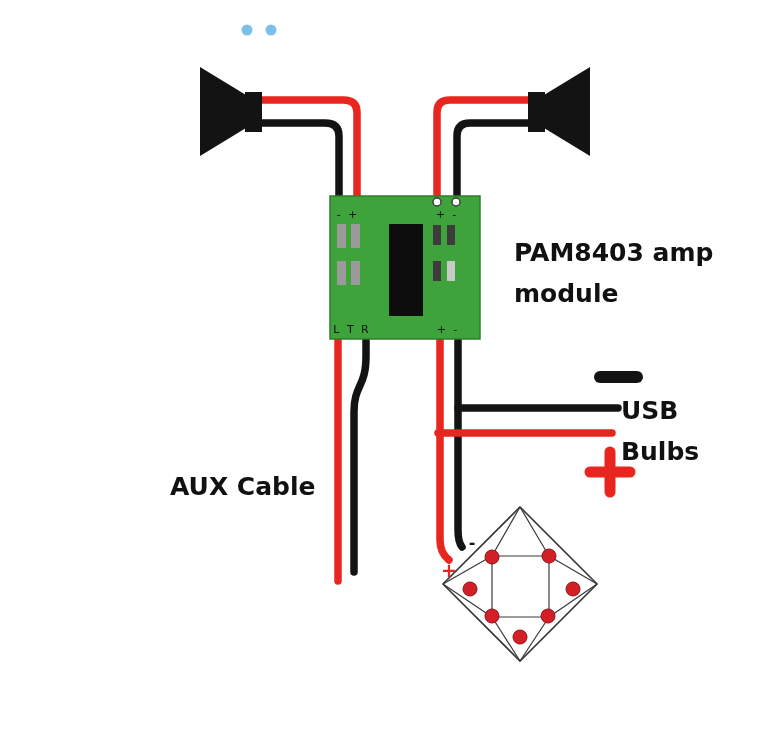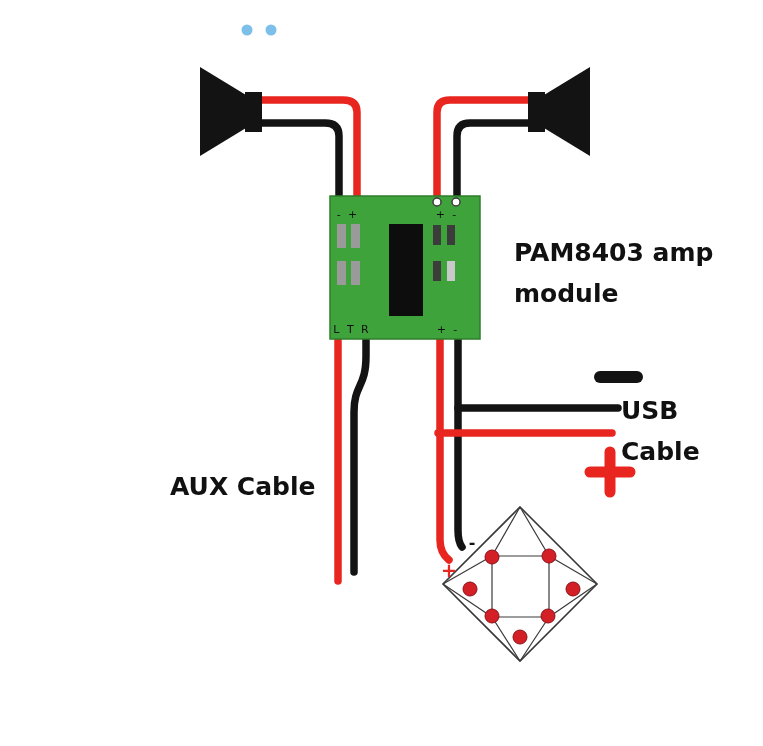--- a/index.html
+++ b/index.html
@@ -156,16 +156,16 @@
 
   <div class="label" style="left:486px; top:232px;margin-left:28px;">
     <div>PAM8403 amp</div>
     <div>module</div>
   </div>
 
   <div class="label" style="left:162px; top:466px;margin-left:8px;">AUX Cable</div>
 
   <div class="label" style="left:621px; top:390px;">
     <div>USB</div>
-    <div>Cable</div>
+    <div>Bulbs</div>
   </div>
 
 </div>
 
 </body></html>

